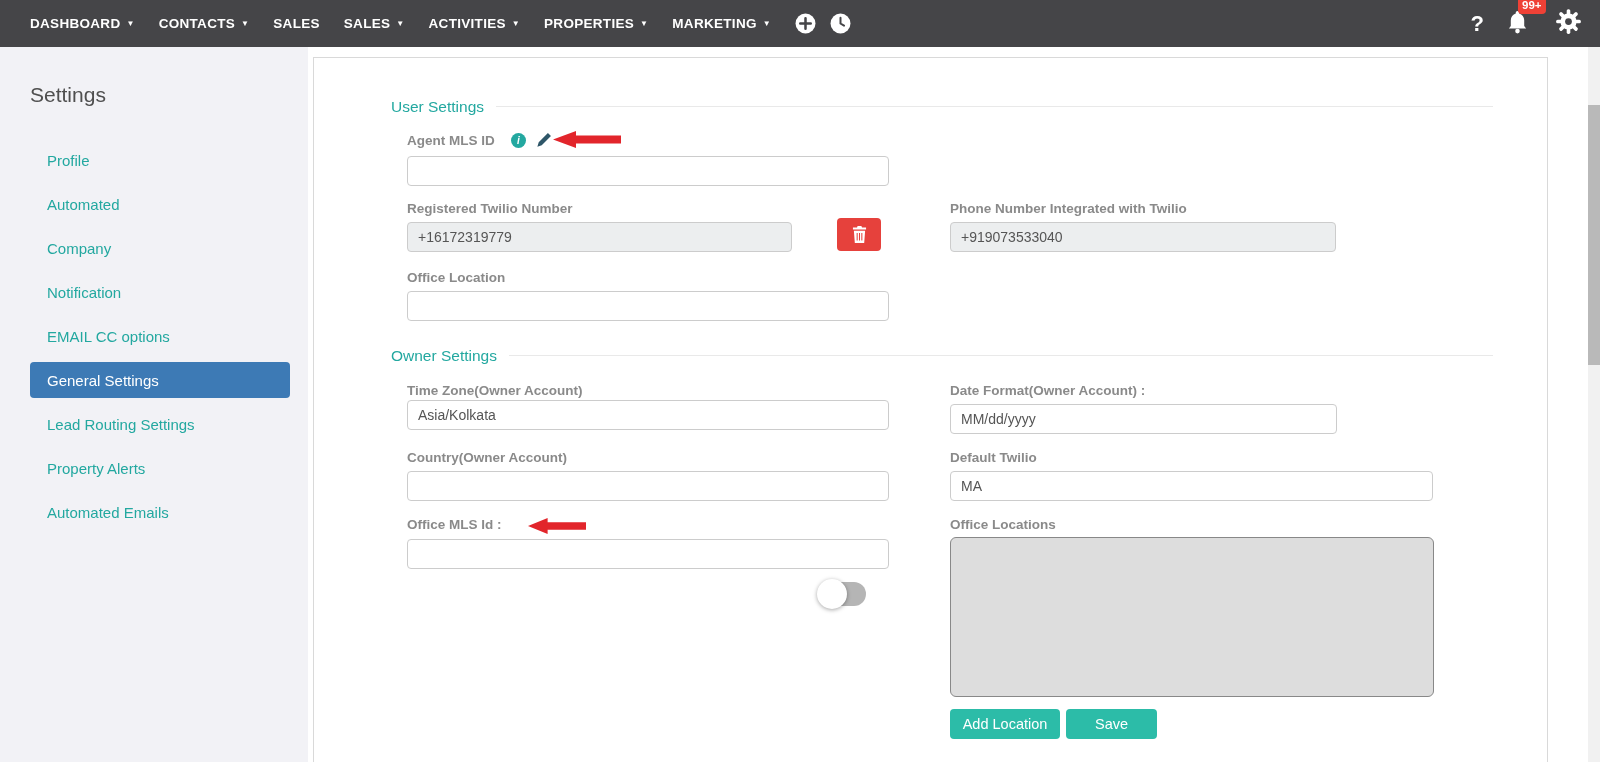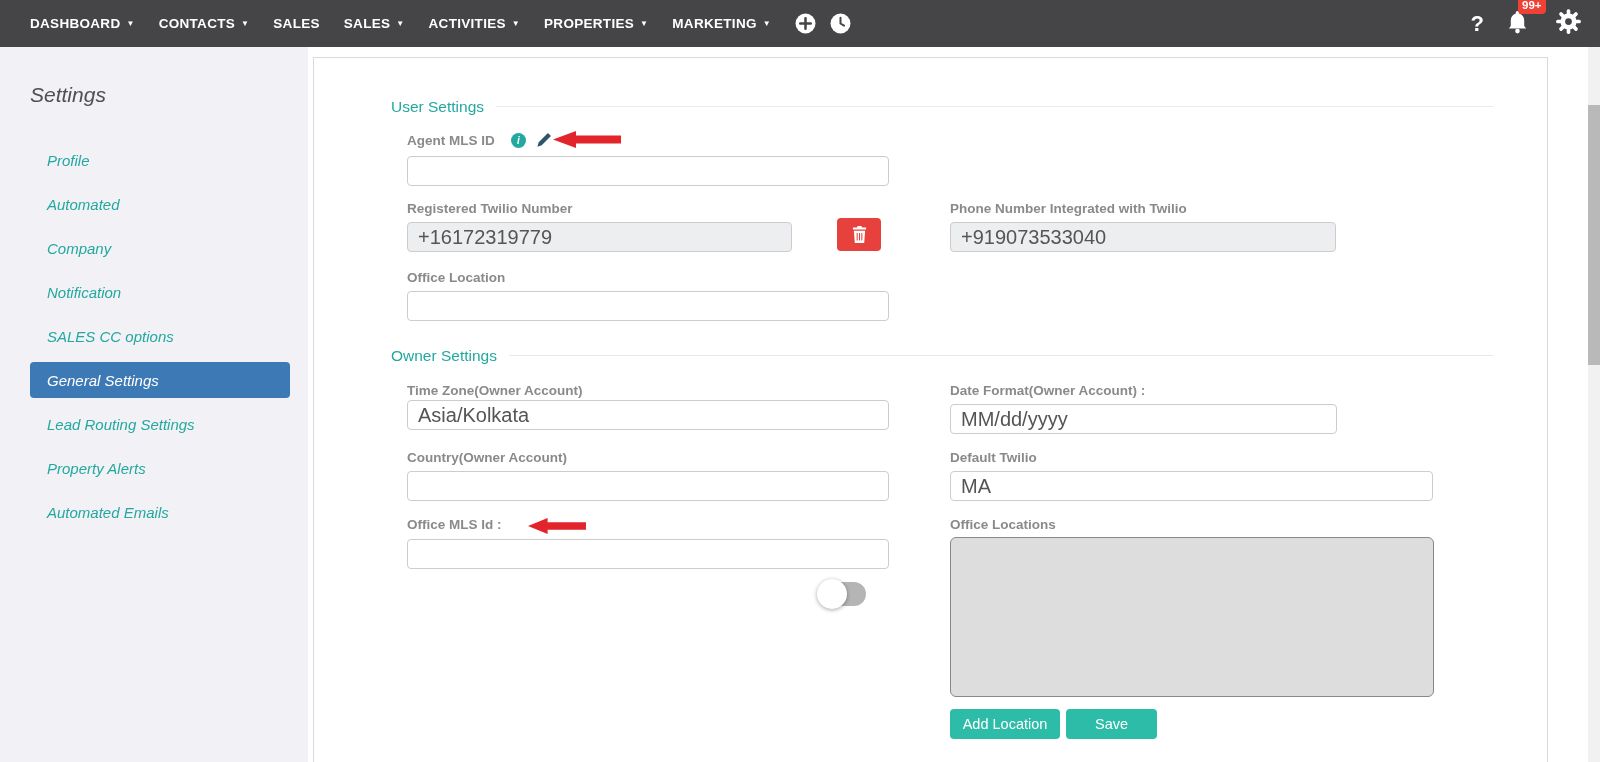--- a/index.html
+++ b/index.html
@@ -11,32 +11,32 @@
   .nav-item { display:flex; align-items:center; color:#ffffff; font-size:13.5px; font-weight:600; letter-spacing:.3px; margin-right:24px; cursor:pointer; white-space:nowrap; }
   .nav-item .caret { font-size:8px; margin-left:6px; color:#ffffff; }
   .nav-circle { width:21px; height:21px; margin-right:14px; cursor:pointer; }
   .nav-right { position:absolute; right:18px; top:0; height:47px; display:flex; align-items:center; }
   .help-q { color:#ffffff; font-size:22px; font-weight:bold; margin-right:22px; cursor:pointer; }
   .bell-wrap { position:relative; margin-right:26px; cursor:pointer; }
   .badge { position:absolute; left:12px; top:-12px; background:#ef4136; color:#ffffff; font-size:11.5px; font-weight:bold; padding:2px 4px; border-radius:4px; line-height:1.2; }
   .gear-wrap { cursor:pointer; }
 
   
-  #sidebar { position:absolute; left:0; top:47px; width:308px; height:715px; background:#f2f2f6;font-style:italic; }
+  #sidebar { position:absolute; left:0; top:47px; width:308px; height:715px; background:#f2f2f6; }
   #sidebar-title { position:absolute; left:30px; top:36px; font-size:21px; color:#4f4f4f; }
   #sidebar-menu { position:absolute; left:0; top:91px; width:308px;text-align:right; }
   .side-item { position:relative; height:44px; display:flex; align-items:center; margin:0 18px 0 30px; padding-left:17px; font-size:15px; color:#23a8a0; cursor:pointer; }
   .side-item.active { background:#3d7ab5; color:#ffffff; border-radius:4px; height:36px; margin-top:4px; margin-bottom:4px; }
 
   
   #card { position:absolute; left:313px; top:57px; width:1235px; height:705px; background:#ffffff; border:1px solid #d9d9d9; border-bottom:none; }
   .sec-title { position:absolute; font-size:15.5px; color:#23a8a0; background:#ffffff; padding-right:12px; z-index:2; }
   .sec-line { position:absolute; height:1px; background:#e9e9e9; }
   .label { position:absolute; font-size:13.5px; font-weight:bold; color:#8a8a8a; white-space:nowrap; }
-  .txt { position:absolute; height:30px; border:1px solid #cccccc; border-radius:4px; padding:0 10px; font-size:20px; color:#555555; background:#ffffff; }
+  .txt { position:absolute; height:30px; border:1px solid #cccccc; border-radius:4px; padding:0 10px; font-size:14px; color:#555555; background:#ffffff; }
   .txt.gray { background:#eceeef; }
   .icon-inline { position:absolute; cursor:pointer; }
   .info-badge { position:absolute; width:15px; height:15px; border-radius:50%; background:#23a8a0; color:#ffffff; font-size:10px; font-weight:bold; font-style:italic; display:flex; align-items:center; justify-content:center; cursor:pointer; }
   .red-arrow { position:absolute; }
   .trash-btn { position:absolute; width:44px; height:33px; background:#e6413c; border:none; border-radius:4px; display:flex; align-items:center; justify-content:center; cursor:pointer; }
   .toggle { position:absolute; width:46px; height:24px; background:#b5b5b5; border-radius:12px; cursor:pointer; }
   .toggle .knob { position:absolute; left:-3px; top:-3px; width:30px; height:30px; border-radius:50%; background:#ffffff; box-shadow:0 1px 4px rgba(0,0,0,.35); }
   .big-box { position:absolute; background:#dddddd; border:1px solid #888888; border-radius:6px; resize:none; }
   .teal-btn { position:absolute; height:30px; background:#2cbca8; color:#ffffff; border:none; border-radius:4px; font-size:14.5px; font-family:"Liberation Sans","DejaVu Sans",sans-serif; cursor:pointer; }
 
@@ -110,21 +110,21 @@
   </div>
 </div>
 
 <div id="sidebar">
   <div id="sidebar-title">Settings</div>
   <div id="sidebar-menu">
     <div class="side-item">Profile</div>
     <div class="side-item">Automated</div>
     <div class="side-item">Company</div>
     <div class="side-item">Notification</div>
-    <div class="side-item">SALES CC options</div>
+    <div class="side-item">EMAIL CC options</div>
     <div class="side-item active">General Settings</div>
     <div class="side-item">Lead Routing Settings</div>
     <div class="side-item">Property Alerts</div>
     <div class="side-item">Automated Emails</div>
   </div>
 </div>
 
 <div id="card">
 
   <div class="sec-line" style="left:165px; top:48px; width:1014px;"></div>

